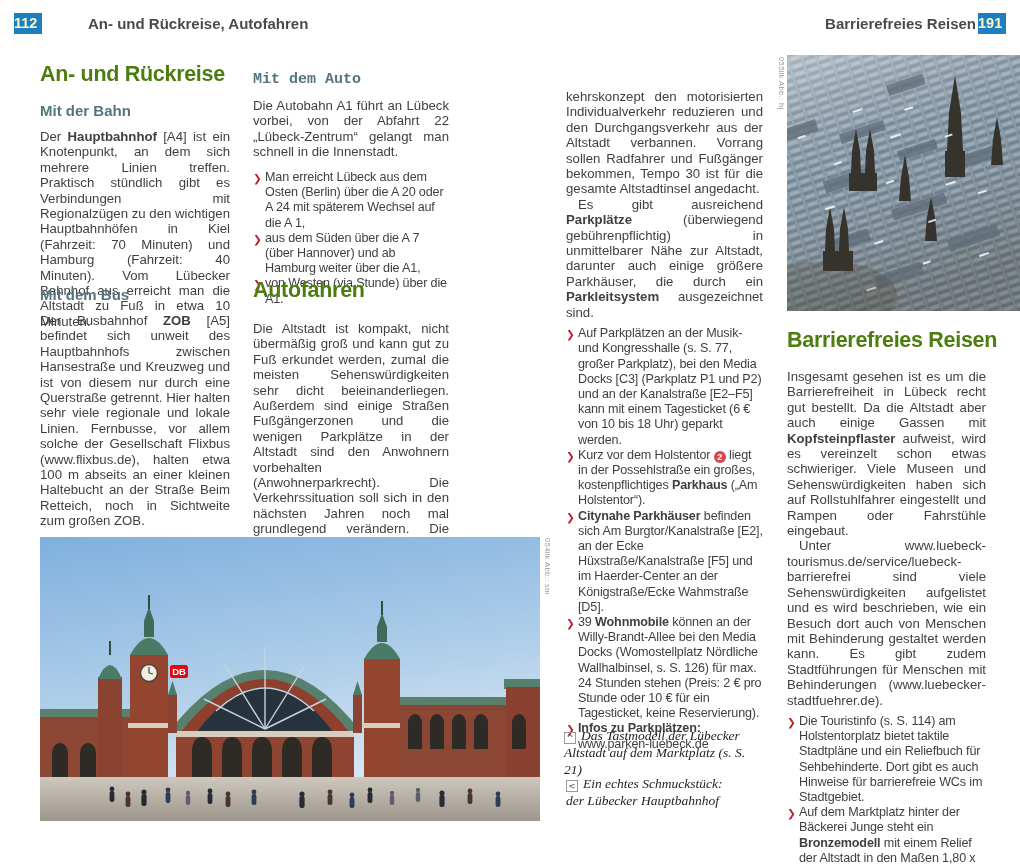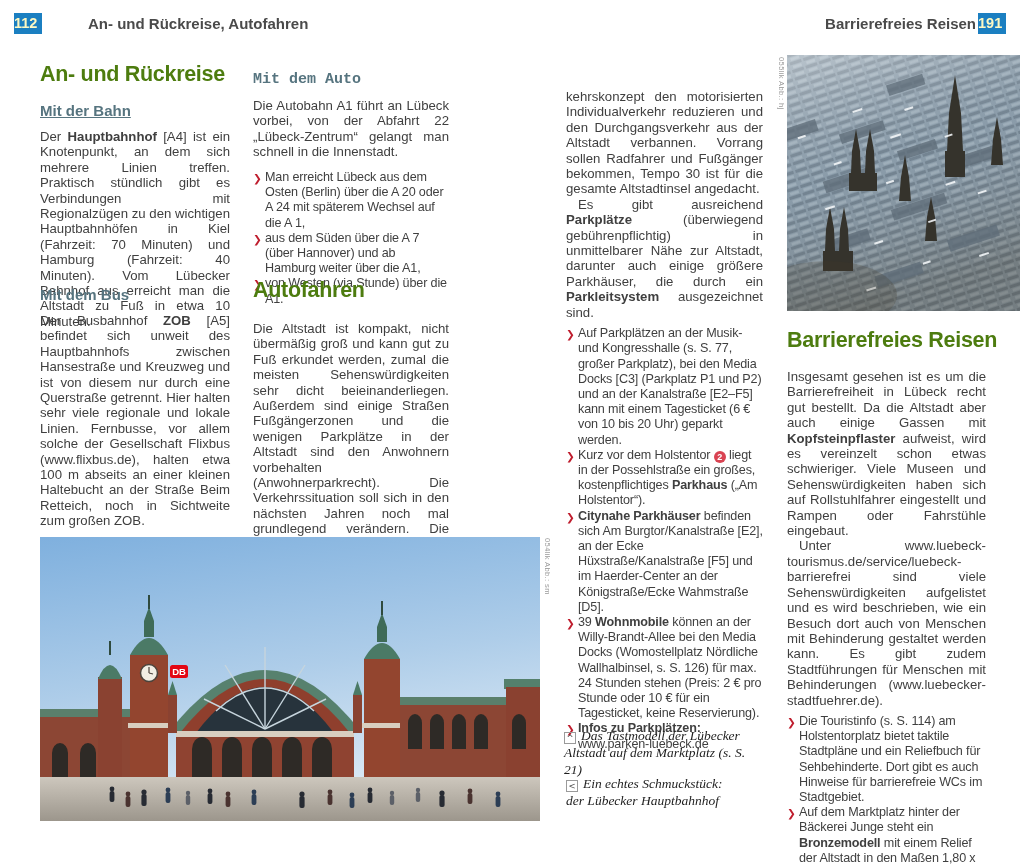--- a/index.html
+++ b/index.html
@@ -34,21 +34,21 @@
 </style>
 </head>
 <body>
 
 <div class="abs pgnum" style="left:14px;top:13px;">112</div>
 <div class="abs htitle" style="left:48px;top:13px;margin-left:40px;">An- und Rückreise, Autofahren</div>
 <div class="abs htitle" style="right:44px;top:13px;">Barrierefreies Reisen</div>
 <div class="abs pgnum" style="left:978px;top:13px;">191</div>
 
 <div class="abs h1" style="left:40px;top:62px;width:200px;">An- und Rückreise</div>
-<div class="abs h2" style="left:40px;top:102px;width:190px;text-decoration:underline;">Mit der Bahn</div>
+<div class="abs h2" style="left:40px;top:102px;width:190px;">Mit der Bahn</div>
 <div class="abs bp" style="left:40px;top:129px;width:190px;"><span>Der </span><span class="b">Hauptbahnhof</span><span> [A4] ist ein Knotenpunkt, an dem sich mehrere Linien treffen. Praktisch stündlich gibt es Verbindungen mit Regionalzügen zu den wichtigen Hauptbahnhöfen in Kiel (Fahrzeit: 70 Minuten) und Hamburg (Fahrzeit: 40 Minuten). Vom Lübecker Bahnhof aus erreicht man die Altstadt zu Fuß in etwa 10 Minuten.</span></div>
 <div class="abs h2" style="left:40px;top:286px;width:190px;">Mit dem Bus</div>
 <div class="abs bp" style="left:40px;top:313px;width:190px;"><span>Der Busbahnhof </span><span class="b">ZOB</span><span> [A5] befindet sich unweit des Hauptbahnhofs zwischen Hansestraße und Kreuzweg und ist von diesem nur durch eine Querstraße getrennt. Hier halten sehr viele regionale und lokale Linien. Fernbusse, vor allem solche der Gesellschaft Flixbus (www.flixbus.de), halten etwa 100 m abseits an einer kleinen Haltebucht an der Straße Beim Retteich, noch in Sichtweite zum großen ZOB.</span></div>
 
 <div class="abs h2" style="left:253px;top:71px;width:196px;font-family:Liberation Mono, monospace;">Mit dem Auto</div>
 <div class="abs bp" style="left:253px;top:98px;width:196px;"><span>Die Autobahn A1 führt an Lübeck vorbei, von der Abfahrt 22 „Lübeck-Zentrum“ gelangt man schnell in die Innenstadt.</span></div>
 <ul class="abs bl" style="left:253px;top:164px;width:196px;">
   <li><span class="chev">❯</span><span><span>Man erreicht Lübeck aus dem Osten (Berlin) über die A 20 oder A 24 mit späterem Wechsel auf die A 1,</span></span></li>
   <li><span class="chev">❯</span><span><span>aus dem Süden über die A 7 (über Hannover) und ab Hamburg weiter über die A1,</span></span></li>
   <li><span class="chev">❯</span><span><span>von Westen (via Stunde) über die A1.</span></span></li>
@@ -185,21 +185,21 @@
   </g>
 </svg>
 <div class="abs credit" style="left:543px;top:538px;">054lik Abb.: sm</div>
 
 <div class="abs" style="left:566px;top:57px;width:197px;margin-top:32px;">
   <div class="bp">
     <p><span>kehrskonzept den motorisierten Individualverkehr reduzieren und den Durchgangsverkehr aus der Altstadt verbannen. Vorrang sollen Radfahrer und Fußgänger bekommen, Tempo 30 ist für die gesamte Altstadtinsel angedacht.</span></p>
     <p class="ind"><span>Es gibt ausreichend </span><span class="b">Parkplätze</span><span> (überwiegend gebührenpflichtig) in unmittelbarer Nähe zur Altstadt, darunter auch einige größere Parkhäuser, die durch ein </span><span class="b">Parkleitsystem</span><span> ausgezeichnet sind.</span></p>
   </div>
   <ul class="bl">
-    <li><span class="chev">❯</span><span><span>Auf Parkplätzen an der Musik- und Kongresshalle (s. S. 77, großer Parkplatz), bei den Media Docks [C3] (Parkplatz P1 und P2) und an der Kanalstraße [E2–F5] kann mit einem Tagesticket (6 € von 10 bis 20 Uhr) geparkt werden.</span></span></li>
+    <li><span class="chev">❯</span><span><span>Auf Parkplätzen an der Musik- und Kongresshalle (s. S. 77, großer Parkplatz), bei den Media Docks [C3] (Parkplatz P1 und P2) und an der Kanalstraße [E2–F5] kann mit einem Tagesticket (6 € von 10 bis 18 Uhr) geparkt werden.</span></span></li>
     <li><span class="chev">❯</span><span><span>Kurz vor dem Holstentor </span><span class="badge">2</span><span> liegt in der Possehlstraße ein großes, kostenpflichtiges </span><span class="b">Parkhaus</span><span> („Am Holstentor“).</span></span></li>
     <li><span class="chev">❯</span><span><span class="b">Citynahe Parkhäuser</span><span> befinden sich Am Burgtor/Kanalstraße [E2], an der Ecke Hüxstraße/Kanalstraße [F5] und im Haerder-Center an der Königstraße/Ecke Wahmstraße [D5].</span></span></li>
     <li><span class="chev">❯</span><span><span>39 </span><span class="b">Wohnmobile</span><span> können an der Willy-Brandt-Allee bei den Media Docks (Womostellplatz Nördliche Wallhalbinsel, s. S. 126) für max. 24 Stunden stehen (Preis: 2 € pro Stunde oder 10 € für ein Tagesticket, keine Reservierung).</span></span></li>
     <li><span class="chev">❯</span><span><span class="b">Infos zu Parkplätzen:</span><br><span>www.parken-luebeck.de</span></span></li>
   </ul>
 </div>
 <div class="abs caption" style="left:564px;top:727px;width:200px;">
   <span class="cap-icon">^</span><span><span>Das Tastmodell der Lübecker</span><br><span>Altstadt auf dem Marktplatz (s. S. 21)</span></span>
 </div>
 <div class="abs caption" style="left:566px;top:775px;width:200px;">

